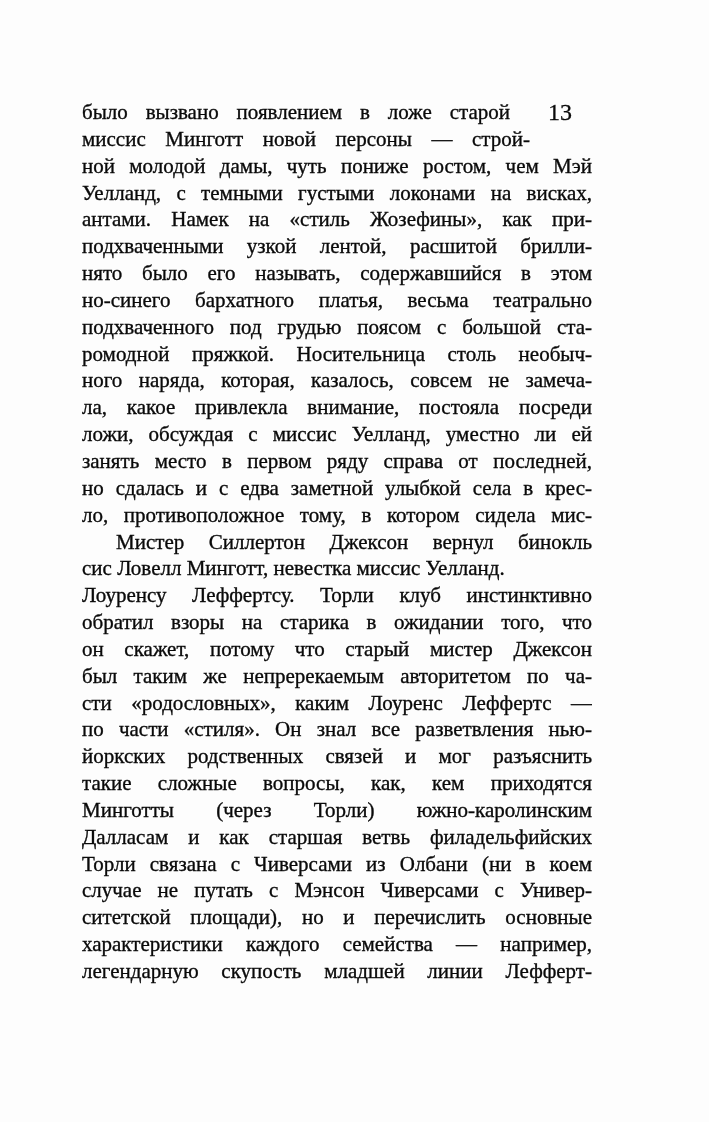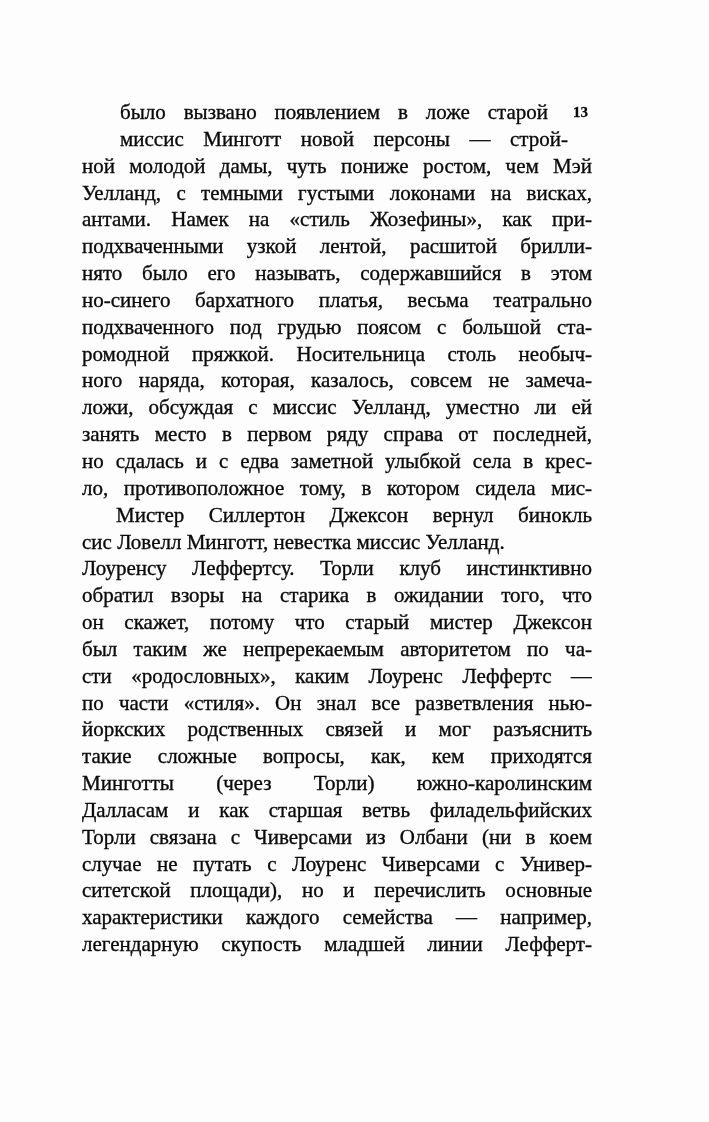--- a/index.html
+++ b/index.html
@@ -38,30 +38,29 @@
     text-indent: 34px;
   }
   .l1 {
     position: relative;
   }
   .jspan {
     display: inline-block;
     vertical-align: top;
     text-align: justify;
     text-align-last: justify;
-    margin-left: 38px;
   }
   .w428 { width: 428px; }
   .w448 { width: 448px; }
   .pagenum {
     position: absolute;
-    right: 4px;
+    right: 20px;
     top: 0;
-    font-weight: bold;
-    font-size: 15px;
+    font-weight: normal;
+    font-size: 24px;
     -webkit-text-stroke: 0.3px;
   }
 </style>
 </head>
 <body>
 
 <div class="page-text">
 
   <div class="ln l1">
     <span class="jspan w428">было вызвано появлением в ложе старой</span>
@@ -74,38 +73,39 @@
 
   <div class="ln jfull">ной молодой дамы, чуть пониже ростом, чем Мэй</div>
   <div class="ln jfull">Уелланд, с темными густыми локонами на висках,</div>
   <div class="ln jfull">антами. Намек на «стиль Жозефины», как при-</div>
   <div class="ln jfull">подхваченными узкой лентой, расшитой брилли-</div>
   <div class="ln jfull">нято было его называть, содержавшийся в этом</div>
   <div class="ln jfull">но-синего бархатного платья, весьма театрально</div>
   <div class="ln jfull">подхваченного под грудью поясом с большой ста-</div>
   <div class="ln jfull">ромодной пряжкой. Носительница столь необыч-</div>
   <div class="ln jfull">ного наряда, которая, казалось, совсем не замеча-</div>
+  <div class="ln jfull">ла, какое привлекла внимание, постояла посреди</div>
   <div class="ln jfull">ложи, обсуждая с миссис Уелланд, уместно ли ей</div>
   <div class="ln jfull">занять место в первом ряду справа от последней,</div>
   <div class="ln jfull">но сдалась и с едва заметной улыбкой села в крес-</div>
   <div class="ln jfull">ло, противоположное тому, в котором сидела мис-</div>
 
   <div class="ln jfull indent">Мистер Силлертон Джексон вернул бинокль</div>
 
   <div class="ln">сис Ловелл Минготт, невестка миссис Уелланд.</div>
 
   <div class="ln jfull">Лоуренсу Леффертсу. Торли клуб инстинктивно</div>
   <div class="ln jfull">обратил взоры на старика в ожидании того, что</div>
   <div class="ln jfull">он скажет, потому что старый мистер Джексон</div>
   <div class="ln jfull">был таким же непререкаемым авторитетом по ча-</div>
   <div class="ln jfull">сти «родословных», каким Лоуренс Леффертс —</div>
   <div class="ln jfull">по части «стиля». Он знал все разветвления нью-</div>
   <div class="ln jfull">йоркских родственных связей и мог разъяснить</div>
   <div class="ln jfull">такие сложные вопросы, как, кем приходятся</div>
   <div class="ln jfull">Минготты (через Торли) южно-каролинским</div>
   <div class="ln jfull">Далласам и как старшая ветвь филадельфийских</div>
   <div class="ln jfull">Торли связана с Чиверсами из Олбани (ни в коем</div>
-  <div class="ln jfull">случае не путать с Лоуренс Чиверсами с Универ-</div>
+  <div class="ln jfull">случае не путать с Мэнсон Чиверсами с Универ-</div>
   <div class="ln jfull">ситетской площади), но и перечислить основные</div>
   <div class="ln jfull">характеристики каждого семейства — например,</div>
   <div class="ln jfull">легендарную скупость младшей линии Лефферт-</div>
 
 </div>
 
 </body></html>

